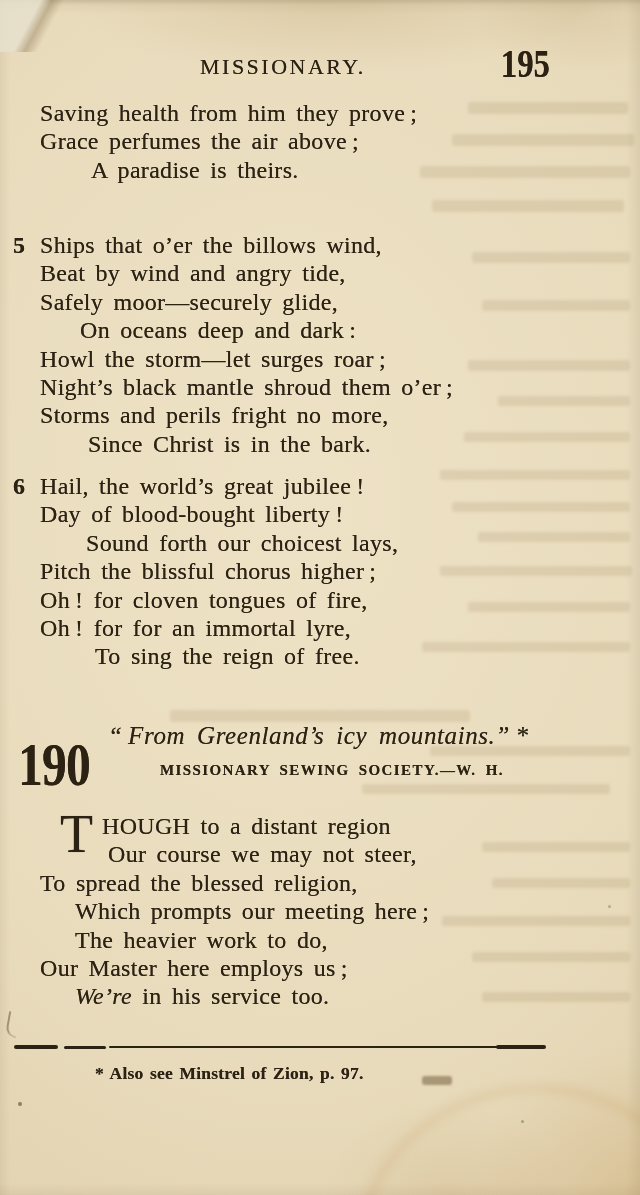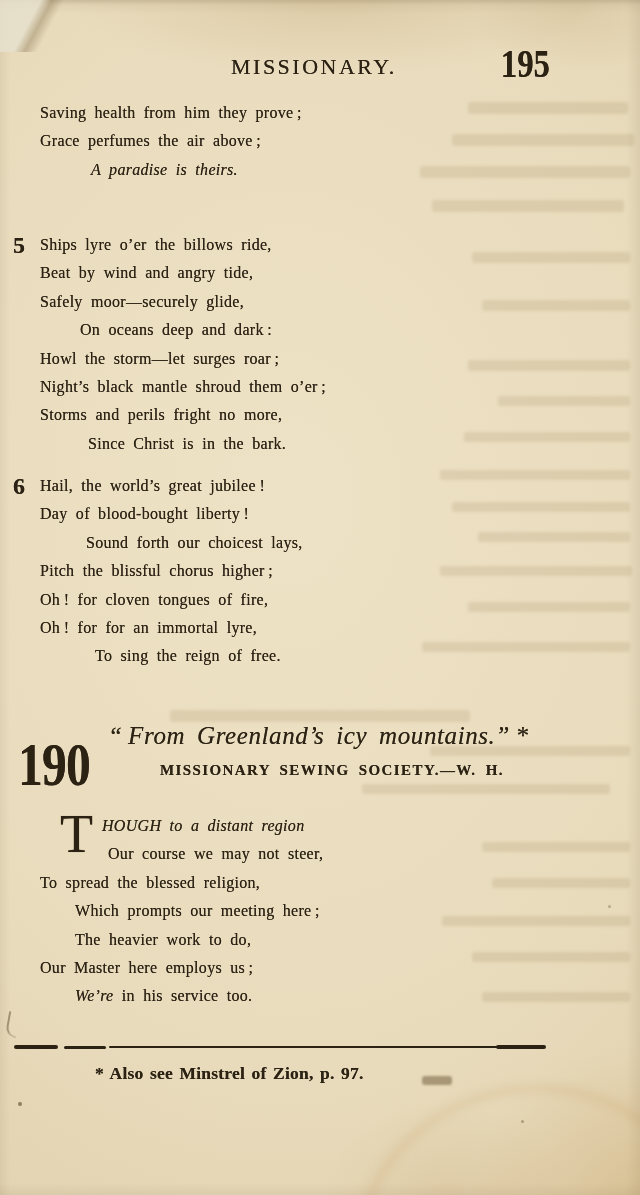--- a/index.html
+++ b/index.html
@@ -13,37 +13,37 @@
       radial-gradient(ellipse 22% 7% at 90% 1%, rgba(167,130,72,0.14), transparent 72%),
       radial-gradient(ellipse 45% 22% at 101% 101%, rgba(191,147,80,0.30), transparent 62%),
       radial-gradient(ellipse 30% 12% at 70% 100%, rgba(185,145,85,0.16), transparent 65%),
       linear-gradient(180deg, rgba(95,75,45,0.22) 0px, rgba(95,75,45,0.06) 5px, rgba(95,75,45,0) 14px),
       linear-gradient(90deg, rgba(95,75,45,0.08) 0px, rgba(95,75,45,0) 10px),
       linear-gradient(270deg, rgba(95,75,45,0.10) 0px, rgba(95,75,45,0) 14px),
       linear-gradient(0deg, rgba(95,75,45,0.08) 0px, rgba(95,75,45,0) 12px),
       radial-gradient(120% 85% at 45% 42%, #eee2c6 0%, #e9dcbd 52%, #e3d4b2 78%, #d8c8a3 100%);
   }
   .line{
-    font-size:16px;line-height:28.4px;letter-spacing:0.3px;word-spacing:4px;
+    font-size:24px;line-height:28.4px;letter-spacing:0.3px;word-spacing:4px;
     white-space:pre;text-shadow:0 0 0.6px rgba(43,34,20,0.75);
   }
   .abs{position:absolute;}
   .runhead{
-    font-size:22px;letter-spacing:2.5px;text-shadow:0 0 0.6px rgba(43,34,20,0.8);margin-left:31px;
+    font-size:22px;letter-spacing:2.5px;text-shadow:0 0 0.6px rgba(43,34,20,0.8);
   }
   .pagenum{
     font-size:40px;font-weight:bold;transform:scaleX(0.82);transform-origin:right top;
     text-shadow:0 0 0.6px rgba(43,34,20,0.8);line-height:1;
   }
   .stanza{position:absolute;left:40px;}
   .vnum{position:absolute;left:-27px;top:0;font-weight:bold;font-size:24px;line-height:28.4px;
     text-shadow:0 0 0.6px rgba(43,34,20,0.8);}
-  .ind40{padding-left:40px;} .ind48{padding-left:48px;} .ind51{padding-left:51px;font-style:italic;}
+  .ind40{padding-left:40px;} .ind48{padding-left:48px;} .ind51{padding-left:51px;}
   .ind46{padding-left:46px;} .ind55{padding-left:55px;} .ind35{padding-left:35px;}
-  .ind62{padding-left:62px;font-style:italic;} .ind68{padding-left:68px;}
+  .ind62{padding-left:62px;} .ind68{padding-left:68px;}
   .hymn-number{
     position:absolute;font-size:62px;font-weight:bold;line-height:1;
     transform:scaleX(0.80);transform-origin:left top;letter-spacing:-1px;
     text-shadow:0 0 0.7px rgba(43,34,20,0.8);
   }
   .hymn-title{
     position:absolute;font-style:italic;font-size:25px;letter-spacing:0.6px;word-spacing:5px;
     text-shadow:0 0 0.5px rgba(43,34,20,0.7);white-space:pre;
   }
   .hymn-attr{
@@ -123,21 +123,21 @@
   <div class="abs pagenum" style="right:90px;top:44px;">195</div>
 
   <div class="stanza" style="top:99px;">
     <div class="line">Saving health from him they prove ;</div>
     <div class="line">Grace perfumes the air above ;</div>
     <div class="line ind51">A paradise is theirs.</div>
   </div>
 
   <div class="stanza" style="top:231px;">
     <span class="vnum">5</span>
-    <div class="line">Ships lyre o’er the billows ride,</div>
+    <div class="line">Ships that o’er the billows wind,</div>
     <div class="line">Beat by wind and angry tide,</div>
     <div class="line">Safely moor—securely glide,</div>
     <div class="line ind40">On oceans deep and dark :</div>
     <div class="line">Howl the storm—let surges roar ;</div>
     <div class="line">Night’s black mantle shroud them o’er ;</div>
     <div class="line">Storms and perils fright no more,</div>
     <div class="line ind48">Since Christ is in the bark.</div>
   </div>
 
   <div class="stanza" style="top:472px;">

